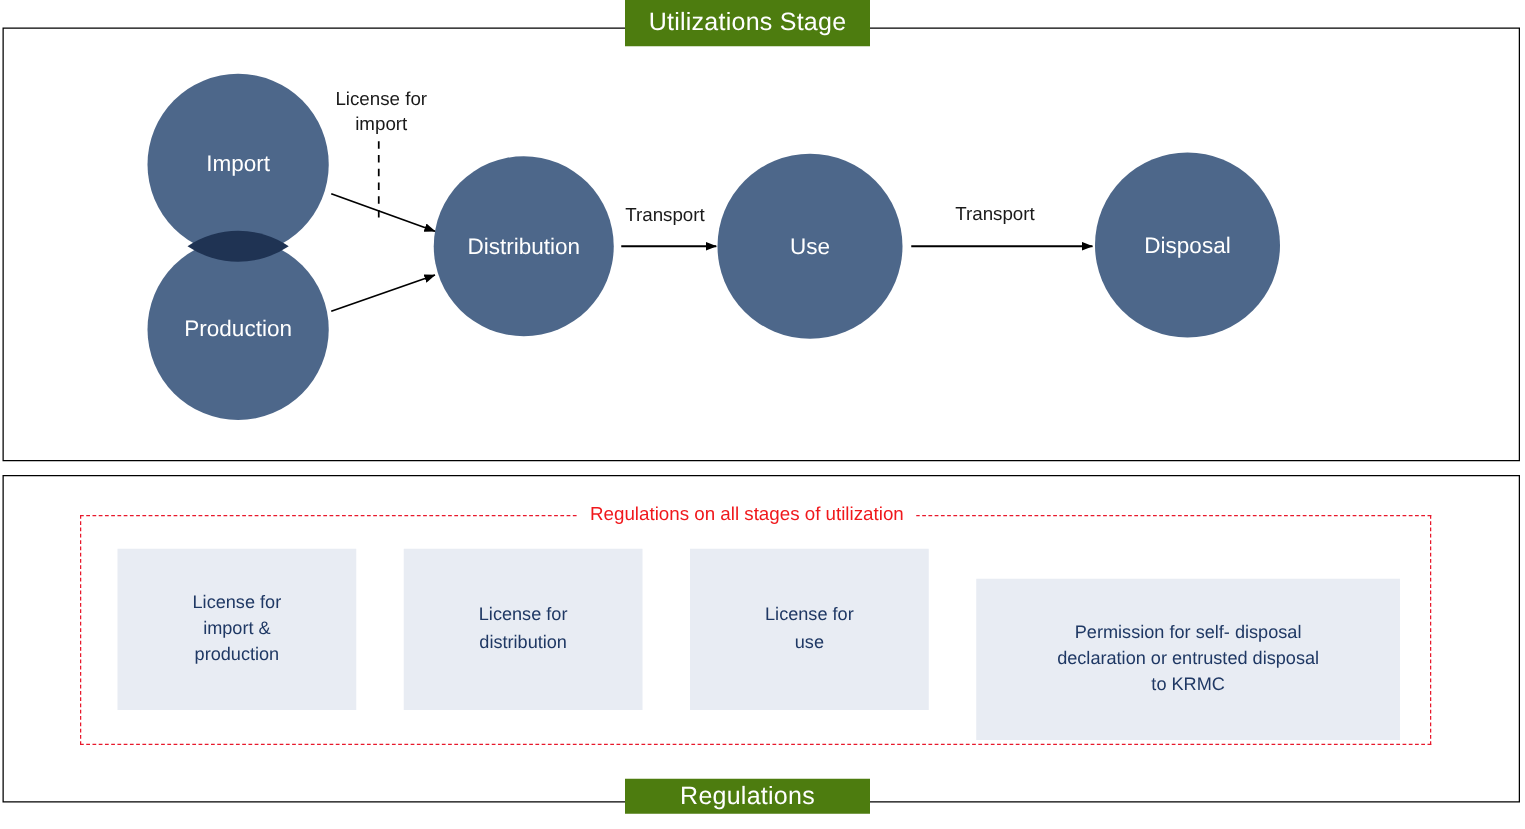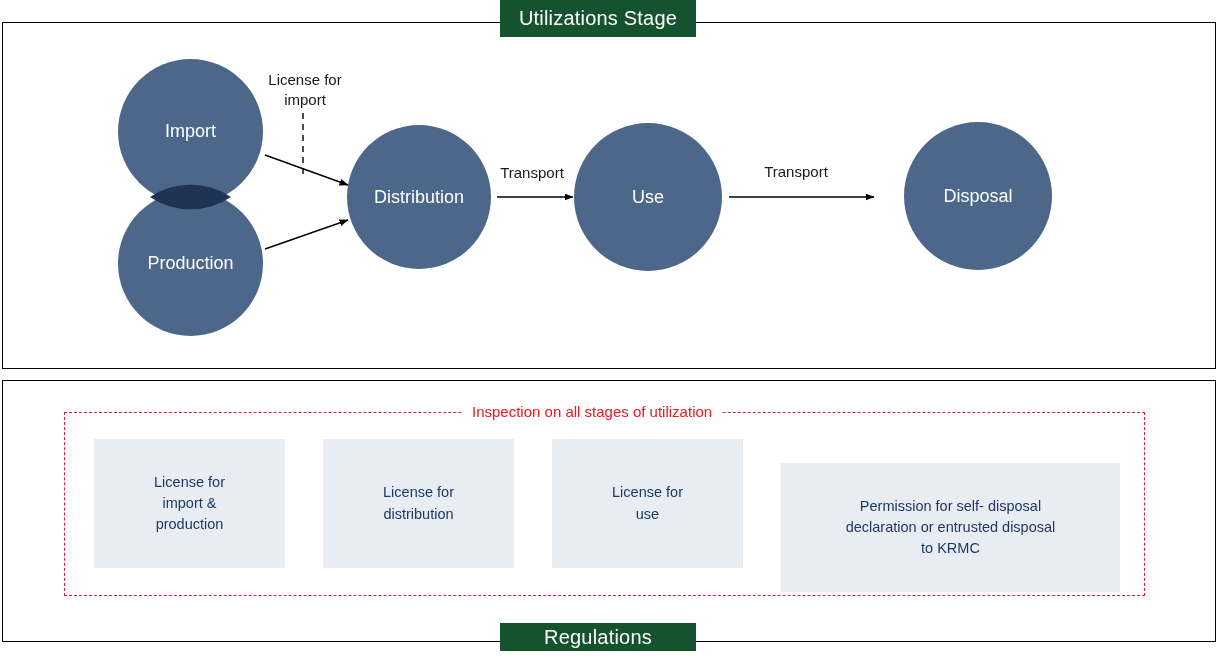--- a/index.html
+++ b/index.html
@@ -16,39 +16,39 @@
     left:2px;top:22px;width:1214px;height:347px;
     border:1.6px solid #000000;background:#ffffff;box-sizing:border-box;
   }
   #bottom-panel{
     left:2px;top:380px;width:1214px;height:262px;
     border:1.6px solid #000000;background:#ffffff;box-sizing:border-box;
   }
 
   
   .banner{
-    position:absolute;background:#14532d;color:#ffffff;
+    position:absolute;background:#4d7c0f;color:#ffffff;
     display:flex;align-items:center;justify-content:center;
     font-size:20px;letter-spacing:.2px;
   }
   #banner-top{left:500px;top:0px;width:196px;height:37px;}
   #banner-bottom{left:500px;top:623px;width:196px;height:28px;}
 
   
   .node-circle{
     position:absolute;border-radius:50%;
     background:#4d678a;color:#ffffff;
     display:flex;align-items:center;justify-content:center;
     font-size:18px;text-align:center;line-height:1.15;
   }
   #circle-import{left:118px;top:59px;width:145px;height:145px;}
   #circle-production{left:118px;top:191px;width:145px;height:145px;}
   #circle-distribution{left:347px;top:125px;width:144px;height:144px;}
   #circle-use{left:574px;top:123px;width:148px;height:148px;}
-  #circle-disposal{left:904px;top:122px;width:148px;height:148px;}
+  #circle-disposal{left:876px;top:122px;width:148px;height:148px;}
 
   
   #overlap-lens{
     position:absolute;left:118px;top:176px;width:145px;height:42px;
     pointer-events:none;
   }
 
   
   #arrow-layer{position:absolute;left:0;top:0;width:1220px;height:663px;pointer-events:none;}
 
@@ -129,21 +129,21 @@
 
   <line x1="729" y1="197" x2="874" y2="197" stroke="#000000" stroke-width="1.5" marker-end="url(#arrowhead)"></line>
 </svg>
 
 <div class="edge-label" id="label-license-import">License for
 import</div>
 <div class="edge-label" id="label-transport-1">Transport</div>
 <div class="edge-label" id="label-transport-2">Transport</div>
 
 <div id="inspection-frame"></div>
-<div id="inspection-label">Inspection on all stages of utilization</div>
+<div id="inspection-label">Regulations on all stages of utilization</div>
 
 <div class="license-box" id="box-license-import-production">
   <span>License for
 import &amp;
 production</span>
 </div>
 <div class="license-box" id="box-license-distribution">
   <span>License for
 distribution</span>
 </div>

